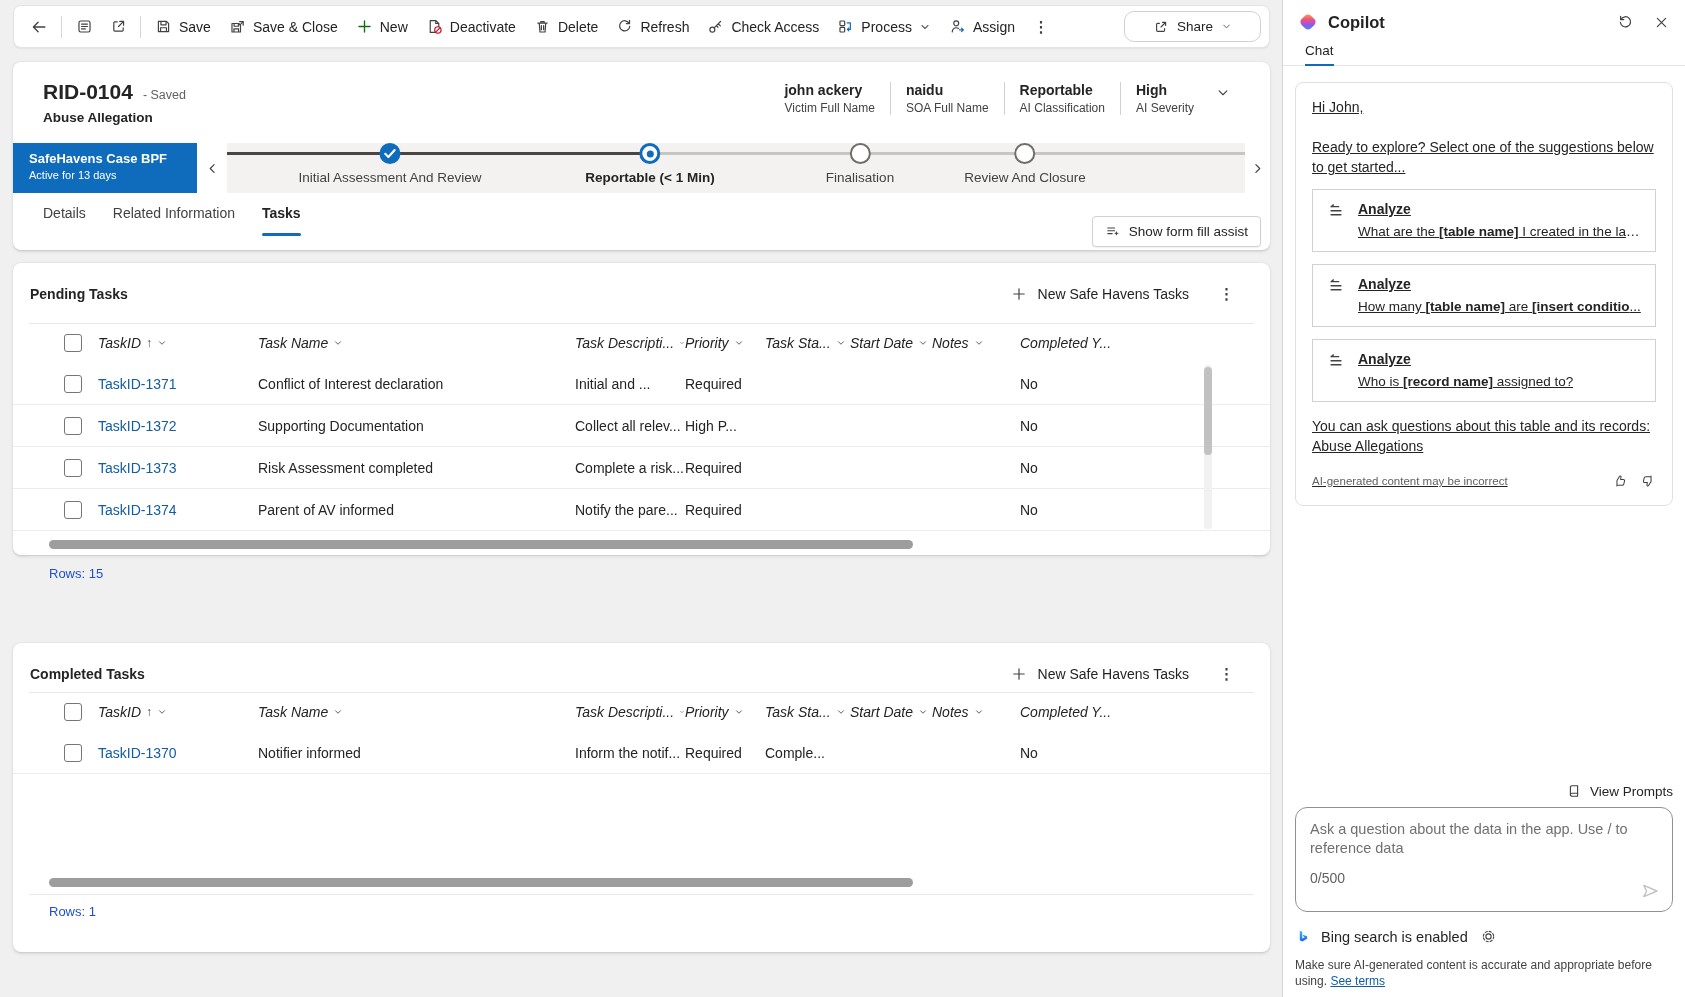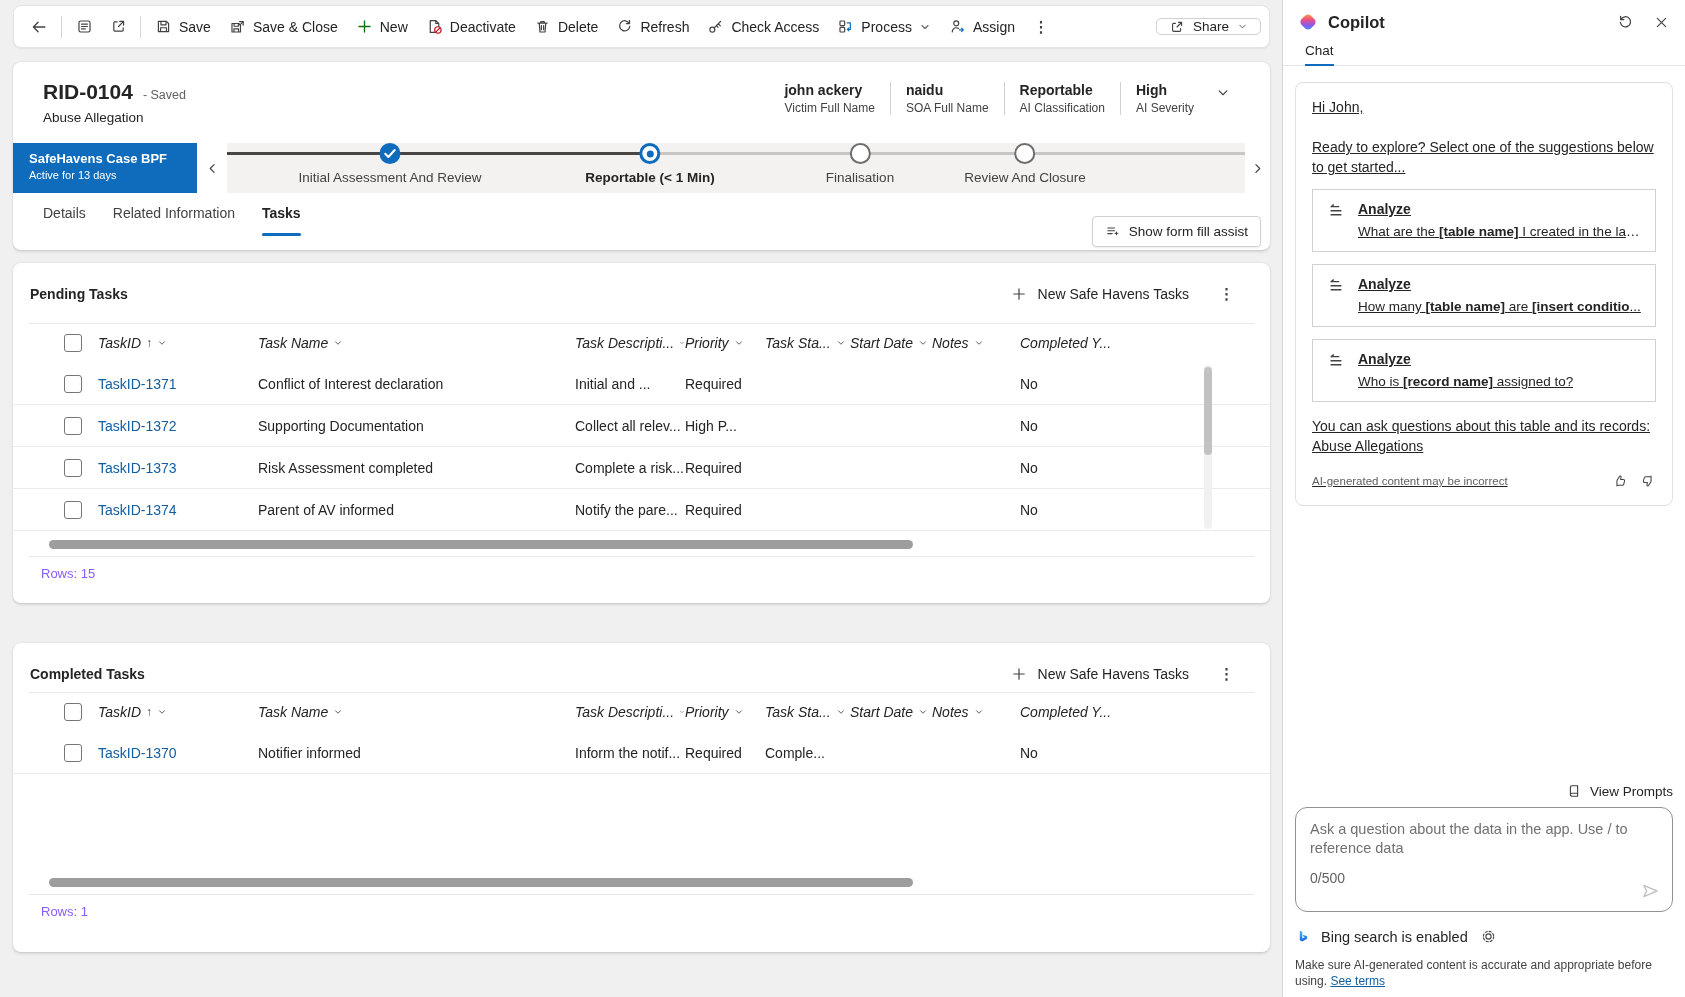--- a/index.html
+++ b/index.html
@@ -10,35 +10,35 @@
 
   
   .cmdbar { position:absolute; left:13px; top:5px; width:1257px; height:43px; background:#fff;
             border:1px solid #e4e4e4; border-radius:8px; display:flex; align-items:center;
             padding:0 8px; box-shadow:0 1px 2px rgba(0,0,0,.06); }
   .tbtn { display:flex; align-items:center; gap:7px; height:33px; padding:0 9px; border-radius:4px;
           font-size:14px; color:#242424; cursor:pointer; white-space:nowrap; }
   .iconbtn { width:34px; justify-content:center; padding:0; }
   .vsep { width:1px; height:22px; background:#d6d6d6; margin:0 5px; flex:none; }
   .more-glyph { font-size:15px; color:#424242; font-weight:bold; letter-spacing:0; }
-  .share-btn { margin-left:auto; display:flex; align-items:center; gap:8px; height:17px; padding:0 12px;
-               border:1px solid #d1d1d1; border-radius:5px; background:#fff; font-size:13.5px; }
+  .share-btn { margin-left:auto; display:flex; align-items:center; gap:8px; height:31px; padding:0 28px;
+               border:1px solid #d1d1d1; border-radius:10px; background:#fff; font-size:13.5px; }
 
   
   .card { position:absolute; left:13px; width:1257px; background:#fff; border-radius:8px;
           box-shadow:0 0.6px 1.8px rgba(0,0,0,.1), 0 1.6px 3.6px rgba(0,0,0,.08); }
   .header-card { top:62px; height:188px; }
-  .pending-card { top:263px; height:340px; }
+  .pending-card { top:263px; height:292px; }
   .completed-card { top:643px; height:309px; }
 
   
   .rec-title-row { position:absolute; left:30px; top:18px; display:flex; align-items:baseline; gap:10px; }
   .rec-id { font-size:21px; font-weight:bold; color:#242424; }
   .rec-saved { font-size:12.5px; color:#616161; }
-  .rec-entity { position:absolute; left:30px; top:48px; font-size:13.5px; font-weight:400; color:#242424; }
+  .rec-entity { position:absolute; left:30px; top:48px; font-size:13.5px; font-weight:700; color:#242424; }
   .hdr-fields { position:absolute; right:76px; top:20px; display:flex; gap:15px; align-items:stretch; }
   .hfield { text-align:left; }
   .hfield .hval { font-size:14px; font-weight:bold; color:#242424; white-space:nowrap; }
   .hfield .hlab { font-size:12px; color:#424242; margin-top:3px; white-space:nowrap; }
   .hdiv { width:1px; background:#d1d1d1; }
   .hdr-expand { position:absolute; right:40px; top:24px; cursor:pointer; }
 
   
   .bpf { position:absolute; left:0; top:81px; width:100%; height:50px; display:flex; }
   .bpf-chip { width:184px; background:#0f6cbd; color:#fff; padding:8px 0 0 16px; flex:none; }
@@ -83,21 +83,21 @@
   .th { display:flex; align-items:center; gap:5px; white-space:nowrap;font-style:italic; }
   .sort-asc { font-size:12px; color:#424242; }
   .trows { position:absolute; left:0; right:0; top:100px; }
   .trow { height:42px; border-bottom:1px solid #ececec; font-size:14px; color:#242424; }
   .cell { white-space:nowrap; overflow:hidden; }
   .link { color:#115ea3; cursor:pointer; }
   .cb { width:18px; height:18px; border:1.2px solid #767676; border-radius:3px; background:#fff; cursor:pointer; }
   .vscroll { position:absolute; right:58px; top:102px; width:8px; height:164px; background:#f1f1f1; border-radius:4px; }
   .vscroll .vthumb { position:absolute; left:0; top:2px; width:8px; height:88px; background:#c2c2c2; border-radius:4px; }
   .hthumb { position:absolute; left:36px; width:864px; height:9px; background:#9d9d9d; border-radius:5px; cursor:pointer; }
-  .rowcount { position:absolute; left:28px; font-size:13px; color:#8b5cf6; }
+  .rowcount { position:absolute; left:36px; font-size:13px; color:#1d4ed8; }
 
   
   .copilot { position:absolute; right:0; top:0; width:403px; height:997px; background:#fff;
              border-left:1px solid #d4d4d4; }
   .cp-header { display:flex; align-items:center; gap:9px; padding:11px 16px 6px 14px; }
   .cp-title { font-size:16.5px; font-weight:bold; color:#242424; }
   .cp-hicons { margin-left:auto; display:flex; align-items:center; gap:20px; }
   .cp-tabrow { padding:2px 14px 0; border-bottom:1px solid #e5e5e5; height:27px; }
   .cp-tab { display:inline-block; margin-left:8px; font-size:13.5px; color:#242424; padding-bottom:6px;
             border-bottom:2.5px solid #0f6cbd; cursor:pointer; }

